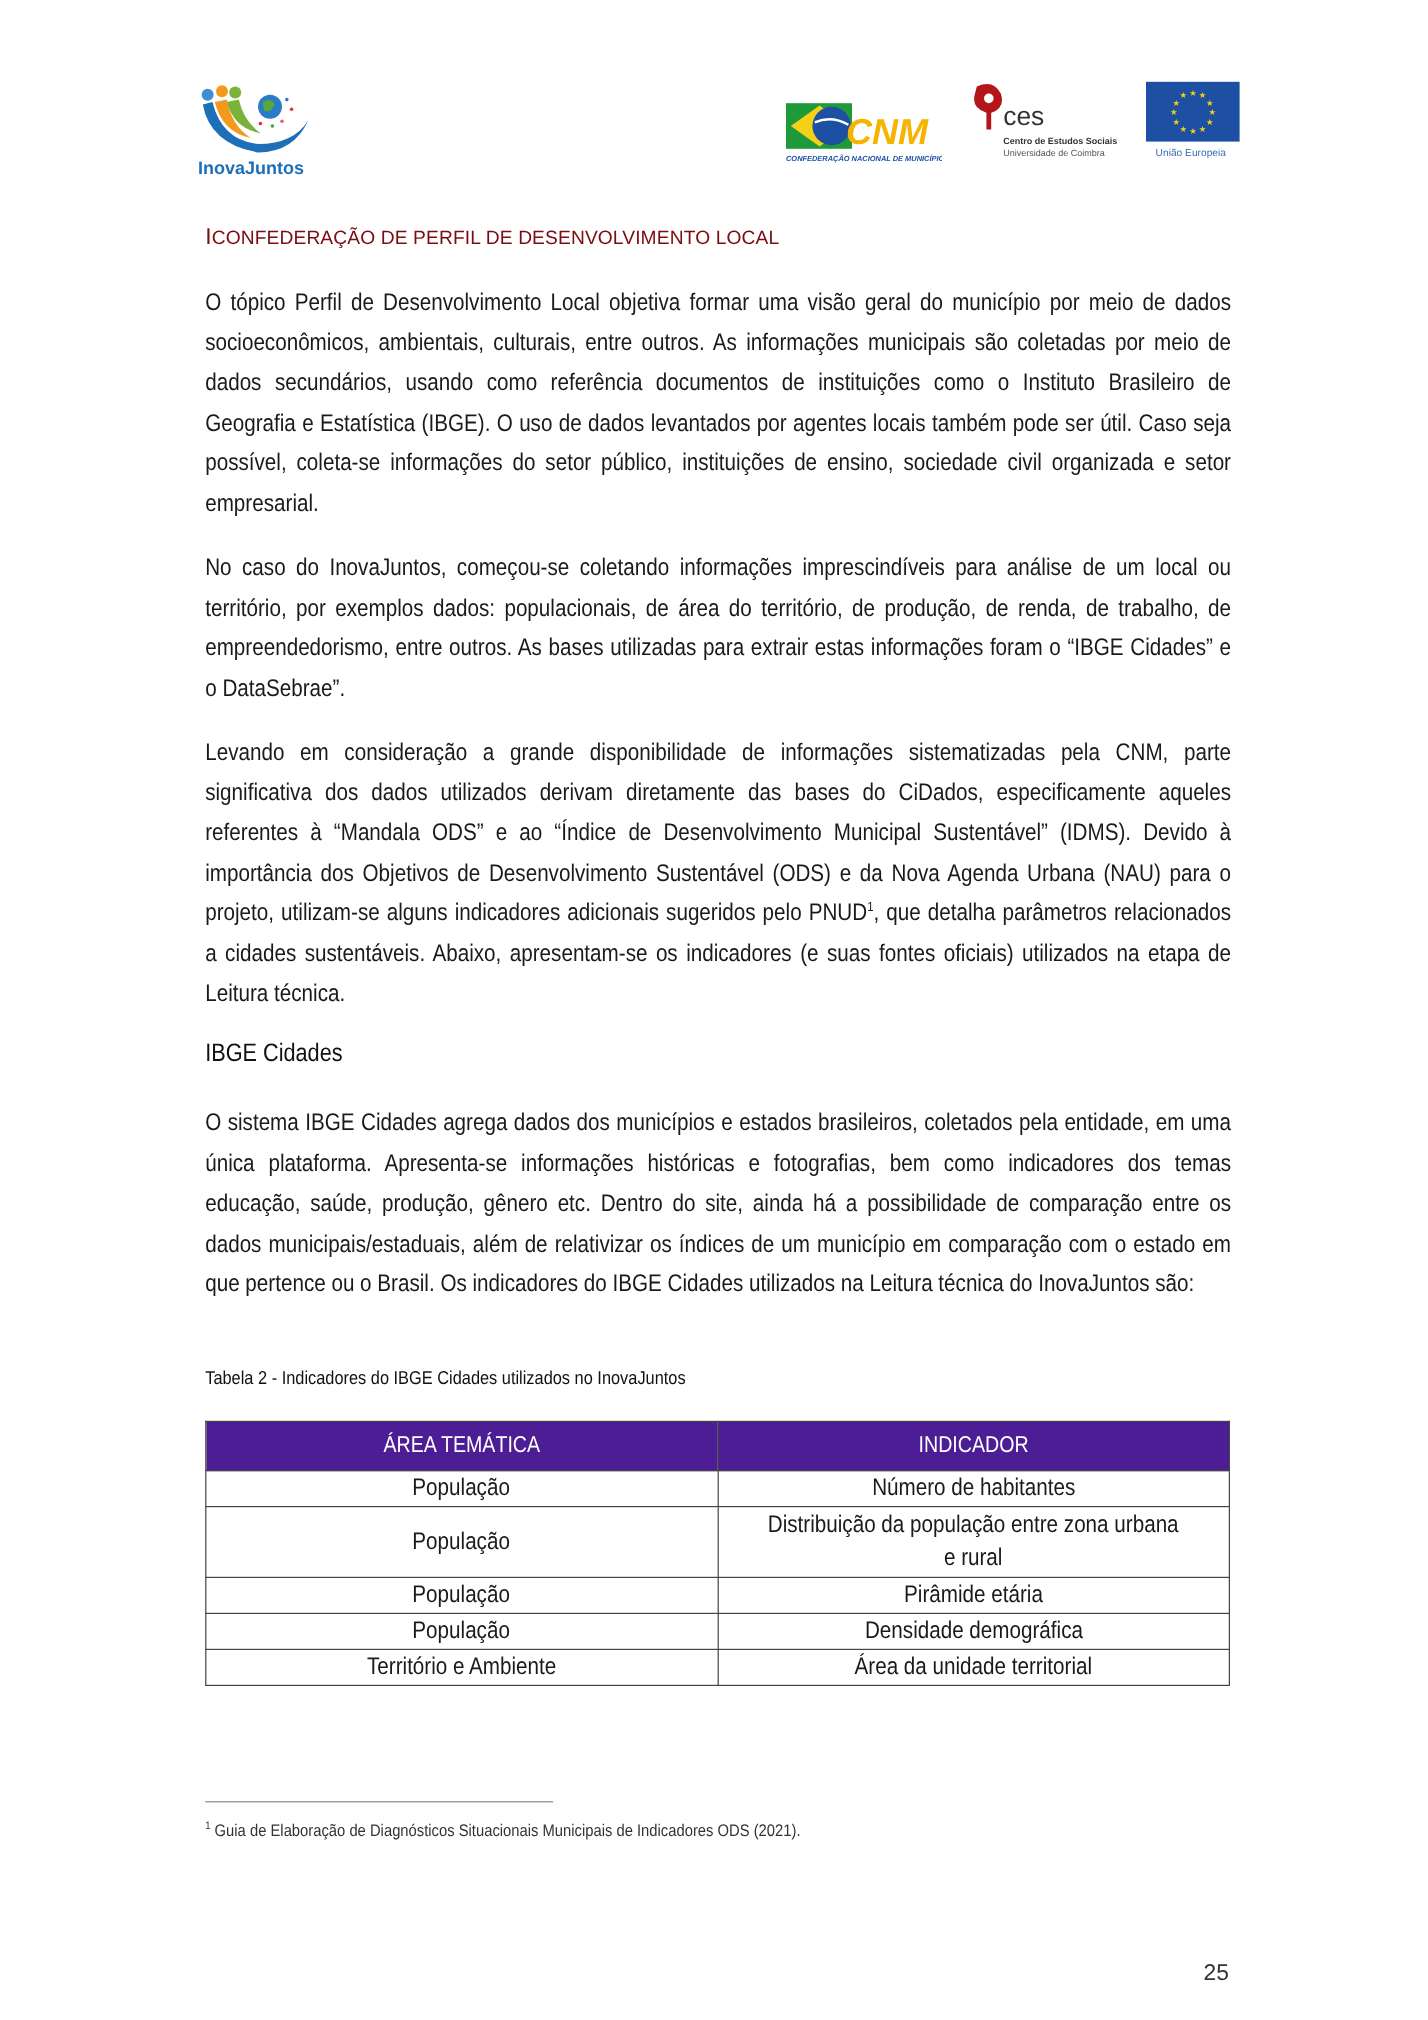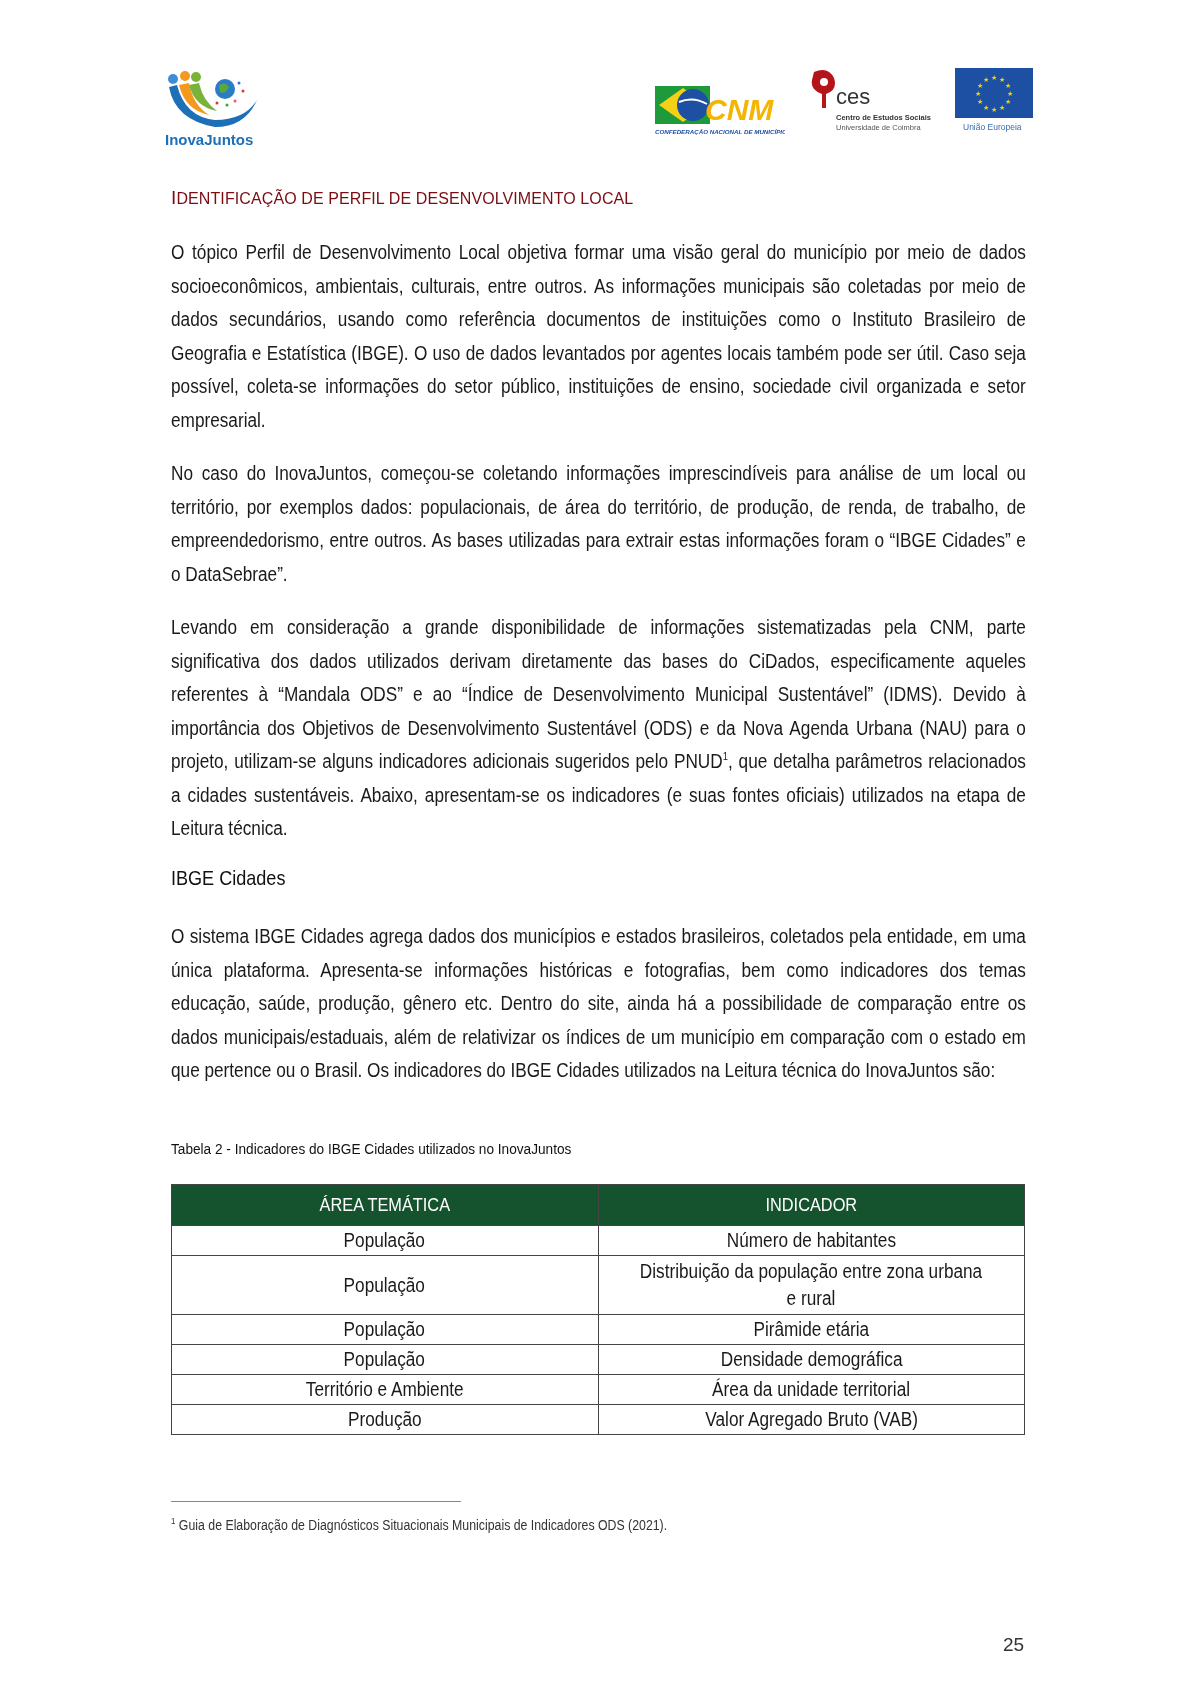--- a/index.html
+++ b/index.html
@@ -46,21 +46,21 @@
 
   table.ind {
     position: absolute; left: 171px; top: 1184px;
     width: 854px; border-collapse: collapse;
     font-family: "Liberation Sans", sans-serif; font-size: 20px; color: #1a1a1a;
   }
   table.ind th, table.ind td {
     border: 1.5px solid #444; text-align: center; padding: 0; vertical-align: middle;
   }
   table.ind th {
-    background: #14532d; color: #ffffff; font-weight: normal; height: 40px;
+    background: #4c1d95; color: #ffffff; font-weight: normal; height: 40px;
     font-size: 19px;
   }
   table.ind td { height: 29px; line-height: 27px; }
   table.ind td.tall { height: 58px; }
   .cell-txt { display: inline-block; transform: scaleX(0.86); }
 
   .fn-rule { position: absolute; left: 171px; top: 1501px; width: 290px; height: 1px; background: #888; }
   .footnote {
     position: absolute; left: 171px; top: 1516px;
     font-family: "Liberation Sans", sans-serif; font-size: 14px; color: #333;
@@ -123,21 +123,21 @@
       <text x="36" y="44">★</text>
         <text x="28" y="42">★</text>
         <text x="22" y="36">★</text>
       <text x="20" y="28">★</text>
         <text x="22" y="20">★</text>
         <text x="28" y="14">★</text>
     </g>
     <text x="8" y="62" font-family="Liberation Sans, sans-serif" font-size="8.5" fill="#3a6cb3">União Europeia</text>
   </svg>
 
-  <div class="heading"><span class="big">I</span><span>DENTIFICAÇÃO DE PERFIL DE DESENVOLVIMENTO LOCAL</span></div>
+  <div class="heading"><span class="big">I</span><span>CONFEDERAÇÃO DE PERFIL DE DESENVOLVIMENTO LOCAL</span></div>
 
   <p class="para p1" style="margin:0">O tópico Perfil de Desenvolvimento Local objetiva formar uma visão geral do município por meio de dados socioeconômicos, ambientais, culturais, entre outros. As informações municipais são coletadas por meio de dados secundários, usando como referência documentos de instituições como o Instituto Brasileiro de Geografia e Estatística (IBGE). O uso de dados levantados por agentes locais também pode ser útil. Caso seja possível, coleta-se informações do setor público, instituições de ensino, sociedade civil organizada e setor empresarial.</p>
   <p class="para p2" style="margin:0">No caso do InovaJuntos, começou-se coletando informações imprescindíveis para análise de um local ou território, por exemplos dados: populacionais, de área do território, de produção, de renda, de trabalho, de empreendedorismo, entre outros. As bases utilizadas para extrair estas informações foram o “IBGE Cidades” e o DataSebrae”.</p>
   <p class="para p3" style="margin:0"><span>Levando em consideração a grande disponibilidade de informações sistematizadas pela CNM, parte significativa dos dados utilizados derivam diretamente das bases do CiDados, especificamente aqueles referentes à “Mandala ODS” e ao “Índice de Desenvolvimento Municipal Sustentável” (IDMS). Devido à importância dos Objetivos de Desenvolvimento Sustentável (ODS) e da Nova Agenda Urbana (NAU) para o projeto, utilizam-se alguns indicadores adicionais sugeridos pelo PNUD</span><sup>1</sup><span>, que detalha parâmetros relacionados a cidades sustentáveis. Abaixo, apresentam-se os indicadores (e suas fontes oficiais) utilizados na etapa de Leitura técnica.</span></p>
 
   <div class="subheading">IBGE Cidades</div>
   <p class="para p4" style="margin:0">O sistema IBGE Cidades agrega dados dos municípios e estados brasileiros, coletados pela entidade, em uma única plataforma. Apresenta-se informações históricas e fotografias, bem como indicadores dos temas educação, saúde, produção, gênero etc. Dentro do site, ainda há a possibilidade de comparação entre os dados municipais/estaduais, além de relativizar os índices de um município em comparação com o estado em que pertence ou o Brasil. Os indicadores do IBGE Cidades utilizados na Leitura técnica do InovaJuntos são:</p>
 
   <div class="caption">Tabela 2 - Indicadores do IBGE Cidades utilizados no InovaJuntos</div>
 
@@ -162,24 +162,20 @@
         <td><span class="cell-txt">Pirâmide etária</span></td>
       </tr>
       <tr>
         <td><span class="cell-txt">População</span></td>
         <td><span class="cell-txt">Densidade demográfica</span></td>
       </tr>
       <tr>
         <td><span class="cell-txt">Território e Ambiente</span></td>
         <td><span class="cell-txt">Área da unidade territorial</span></td>
       </tr>
-      <tr>
-        <td><span class="cell-txt">Produção</span></td>
-        <td><span class="cell-txt">Valor Agregado Bruto (VAB)</span></td>
-      </tr>
     </tbody>
   </table>
 
   <div class="fn-rule"></div>
   <div class="footnote"><sup>1</sup> <span>Guia de Elaboração de Diagnósticos Situacionais Municipais de Indicadores ODS (2021).</span></div>
 
   <div class="pagenum">25</div>
 </div>
 
 </body></html>

